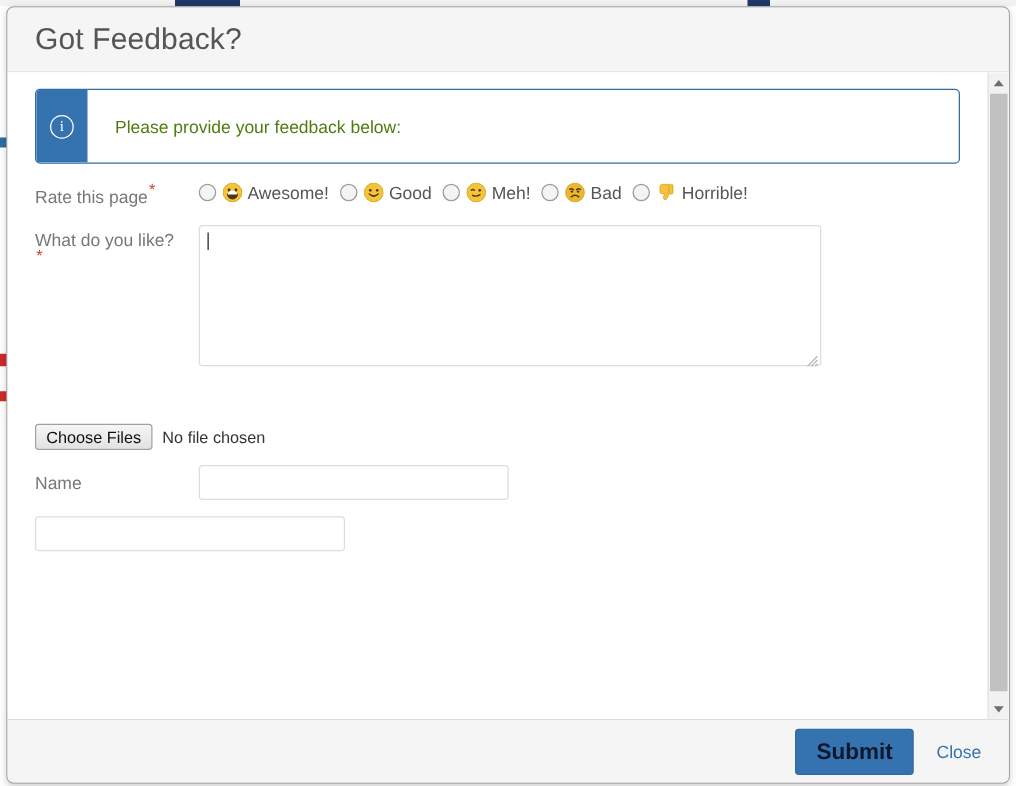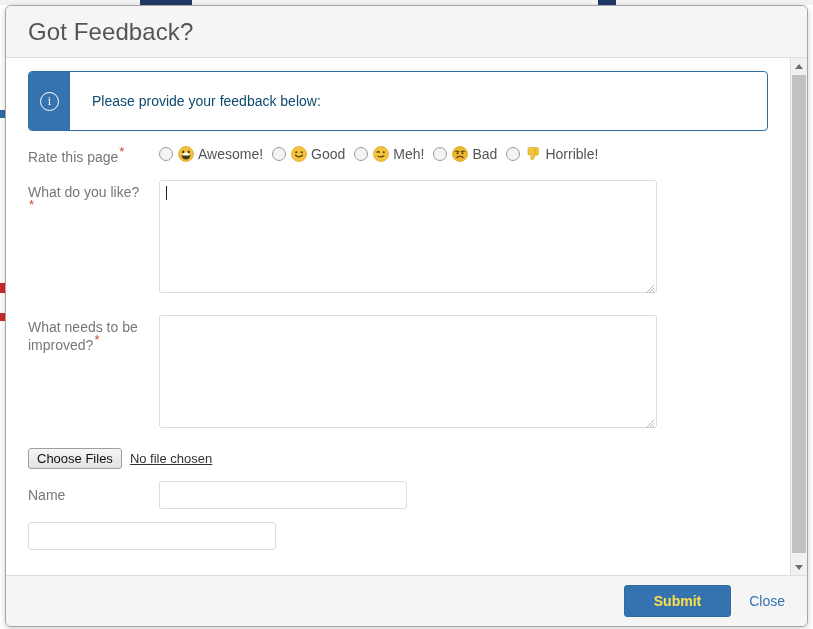--- a/index.html
+++ b/index.html
@@ -152,21 +152,21 @@
     font-size: 12px;
     line-height: 17px;
     text-align: center;
     font-family: "Liberation Serif", serif;
   }
   #alert-text {
     display: flex;
     align-items: center;
     padding-left: 22px;
     font-size: 14px;
-    color: #0c4a6e;
+    color: #4d7c0f;
   }
 
   
   #form {
     padding: 0 22px;
     font-size: 14px;
   }
   .form-row {
     display: flex;
     align-items: flex-start;
@@ -243,36 +243,35 @@
     width: 1px; height: 14px;
     background: #222222;
   }
   .ta-grip {
     position: absolute;
     right: 2px; bottom: 2px;
     width: 10px; height: 10px;
     pointer-events: none;
   }
 
-  .file-row { display: flex; align-items: center; padding-top: 1px; }
+  .file-row { display: flex; align-items: center; padding-top: 1px; margin-top: 26px; }
   .choose-btn {
     font-family: "Liberation Sans", sans-serif;
     font-size: 13px;
     color: #101010;
     background: linear-gradient(#f6f6f6, #e2e2e2);
     border: 1px solid #a0a0a0;
     border-radius: 3px;
     padding: 2px 8px;
     cursor: default;
   }
   .file-status {
     margin-left: 8px;
     font-size: 13px;
     color: #333333;
-    text-decoration: underline;
   }
 
   input.tf {
     width: 248px;
     height: 28px;
     box-sizing: border-box;
     border: 1px solid #dddddd;
     border-radius: 3px;
     background: #ffffff;
     font-family: "Liberation Sans", sans-serif;
@@ -290,27 +289,27 @@
     border-top: 1px solid #dddddd;
     border-radius: 0 0 5px 5px;
     display: flex;
     align-items: center;
     justify-content: flex-end;
     padding-right: 22px;
     box-sizing: border-box;
   }
   #submit-button {
     background: #3572b0;
-    color: #fde047;
+    color: #0f172a;
     font-family: "Liberation Sans", sans-serif;
-    font-size: 14px;
+    font-size: 18px;
     font-weight: bold;
     border: 1px solid #2f6da3;
     border-radius: 3px;
-    padding: 7px 29px;
+    padding: 7px 16px;
     cursor: pointer;
   }
   #close-link {
     margin-left: 18px;
     color: #3572b0;
     font-size: 14px;
     text-decoration: none;
     cursor: pointer;
   }
 </style>
@@ -415,30 +414,20 @@
           <div class="form-label"><span>What do you like?</span><span class="req">*</span></div>
           <div class="ta-wrap">
             <textarea id="ta-like" class="tx" placeholder="" style=""></textarea>
             <div class="ta-caret"></div>
             <svg class="ta-grip" viewBox="0 0 10 10">
               <path d="M9 1 L1 9 M9 4 L4 9 M9 7 L7 9" stroke="#b8b8b8" stroke-width="1"></path>
             </svg>
           </div>
         </div>
 
-        <div class="form-row" style="margin-top:19px;">
-          <div class="form-label"><span>What needs to be
-improved?</span><span class="req">*</span></div>
-          <div class="ta-wrap">
-            <textarea id="ta-improve" class="tx" placeholder="" style=""></textarea>
-            <svg class="ta-grip" viewBox="0 0 10 10">
-              <path d="M9 1 L1 9 M9 4 L4 9 M9 7 L7 9" stroke="#b8b8b8" stroke-width="1"></path>
-            </svg>
-          </div>
-        </div>
 
         <div class="form-row" style="margin-top:16px;">
           <div class="file-row">
             <button type="button" class="choose-btn">Choose Files</button>
             <span class="file-status">No file chosen</span>
           </div>
         </div>
 
         <div class="form-row" style="margin-top:12px;">
           <div class="form-label" style="padding-top:5px;"><span>Name</span></div>

